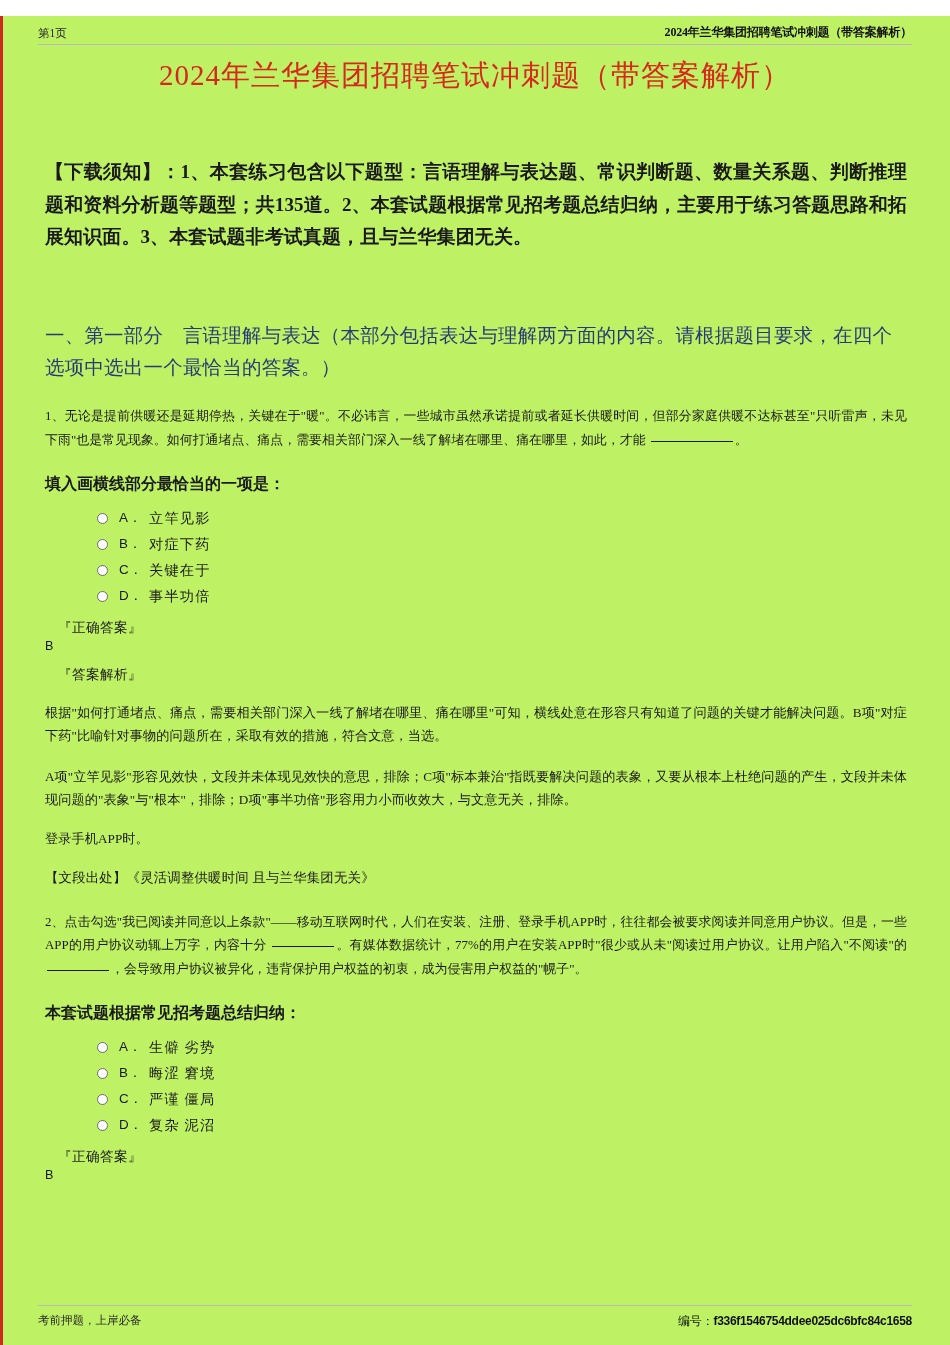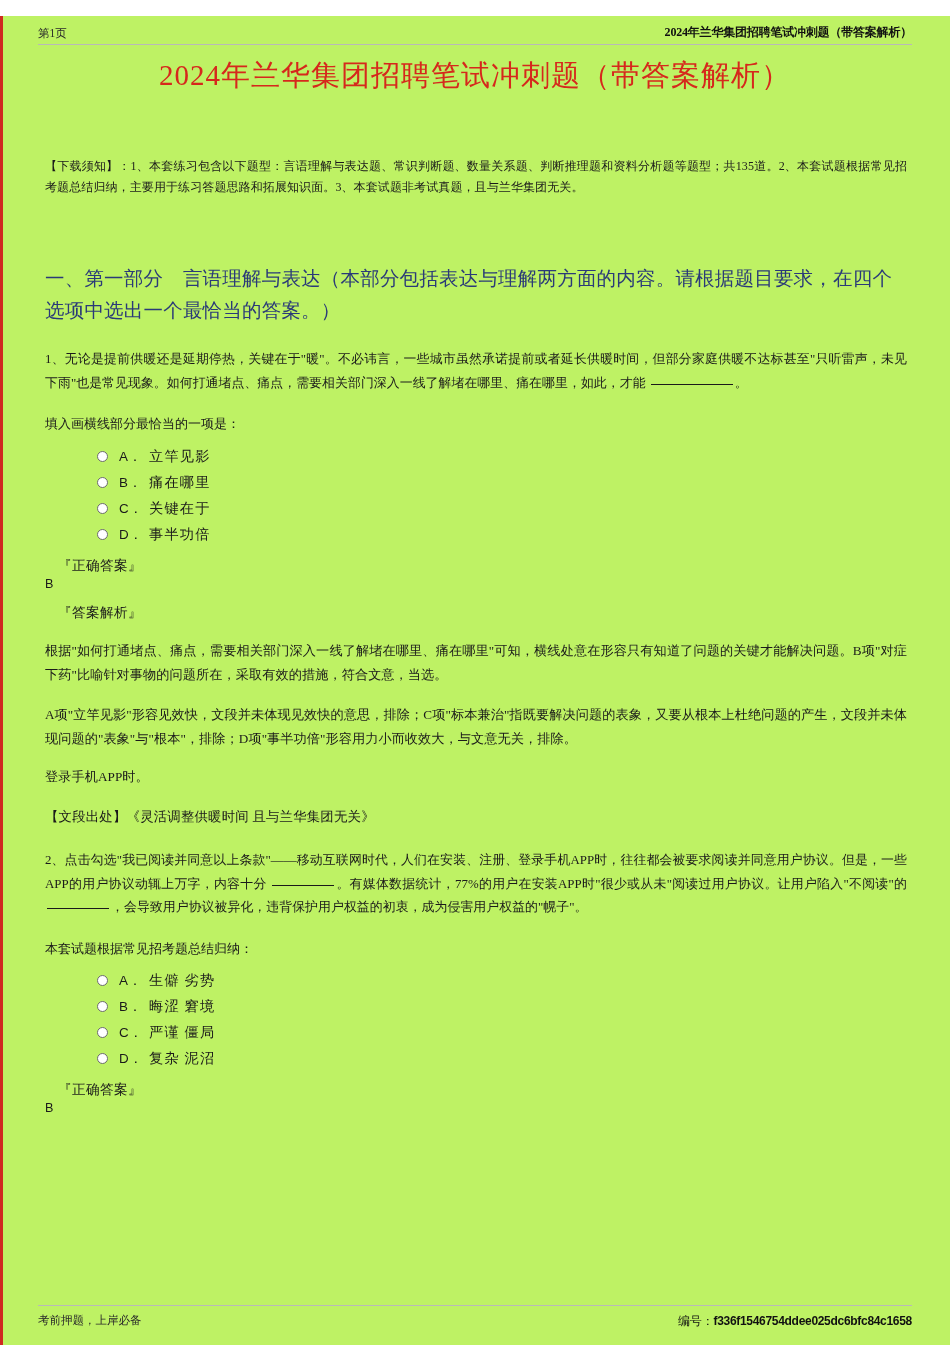--- a/index.html
+++ b/index.html
@@ -70,25 +70,26 @@
 
   
   .content {
     position: absolute;
     left: 45px;
     top: 140px;
     width: 862px;
   }
 
   .notice {
-    font-size: 12px;
+    font-size: 19px;
     line-height: 1.72;
     color: #1a1a1a;
     text-align: justify;
     letter-spacing: 0.1px;
+    font-weight: bold;
   }
 
   .section-heading {
     margin-top: 66px;
     font-size: 19.5px;
     line-height: 1.62;
     color: #2a3a78;
     letter-spacing: 0.2px;
   }
 
@@ -108,23 +109,24 @@
     border-bottom: 1.4px solid #1a1a1a;
     vertical-align: 2px;
     margin: 0 2px;
   }
   .blank-line.short {
     width: 62px;
   }
 
   .q-prompt {
     margin-top: 19px;
-    font-size: 13px;
+    font-size: 16px;
     color: #1a1a1a;
     line-height: 1.6;
+    font-weight: bold;
   }
 
   .options {
     margin-top: 12px;
     margin-left: 52px;
   }
   .option-row {
     display: flex;
     align-items: center;
     margin-bottom: 7px;
@@ -241,21 +243,21 @@
 
       <div class="options">
         <div class="option-row">
           <span class="radio"></span>
           <span class="opt-letter">A．</span>
           <span class="opt-text">立竿见影</span>
         </div>
         <div class="option-row">
           <span class="radio"></span>
           <span class="opt-letter">B．</span>
-          <span class="opt-text">痛在哪里</span>
+          <span class="opt-text">对症下药</span>
         </div>
         <div class="option-row">
           <span class="radio"></span>
           <span class="opt-letter">C．</span>
           <span class="opt-text">关键在于</span>
         </div>
         <div class="option-row">
           <span class="radio"></span>
           <span class="opt-letter">D．</span>
           <span class="opt-text">事半功倍</span>

